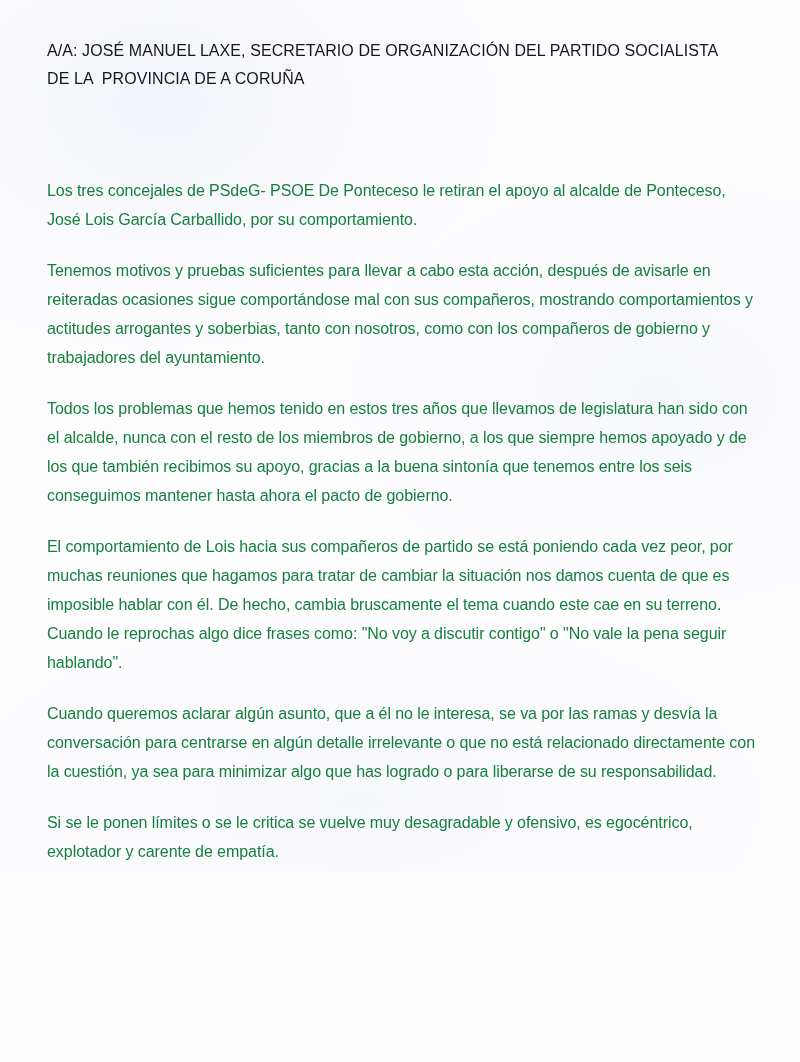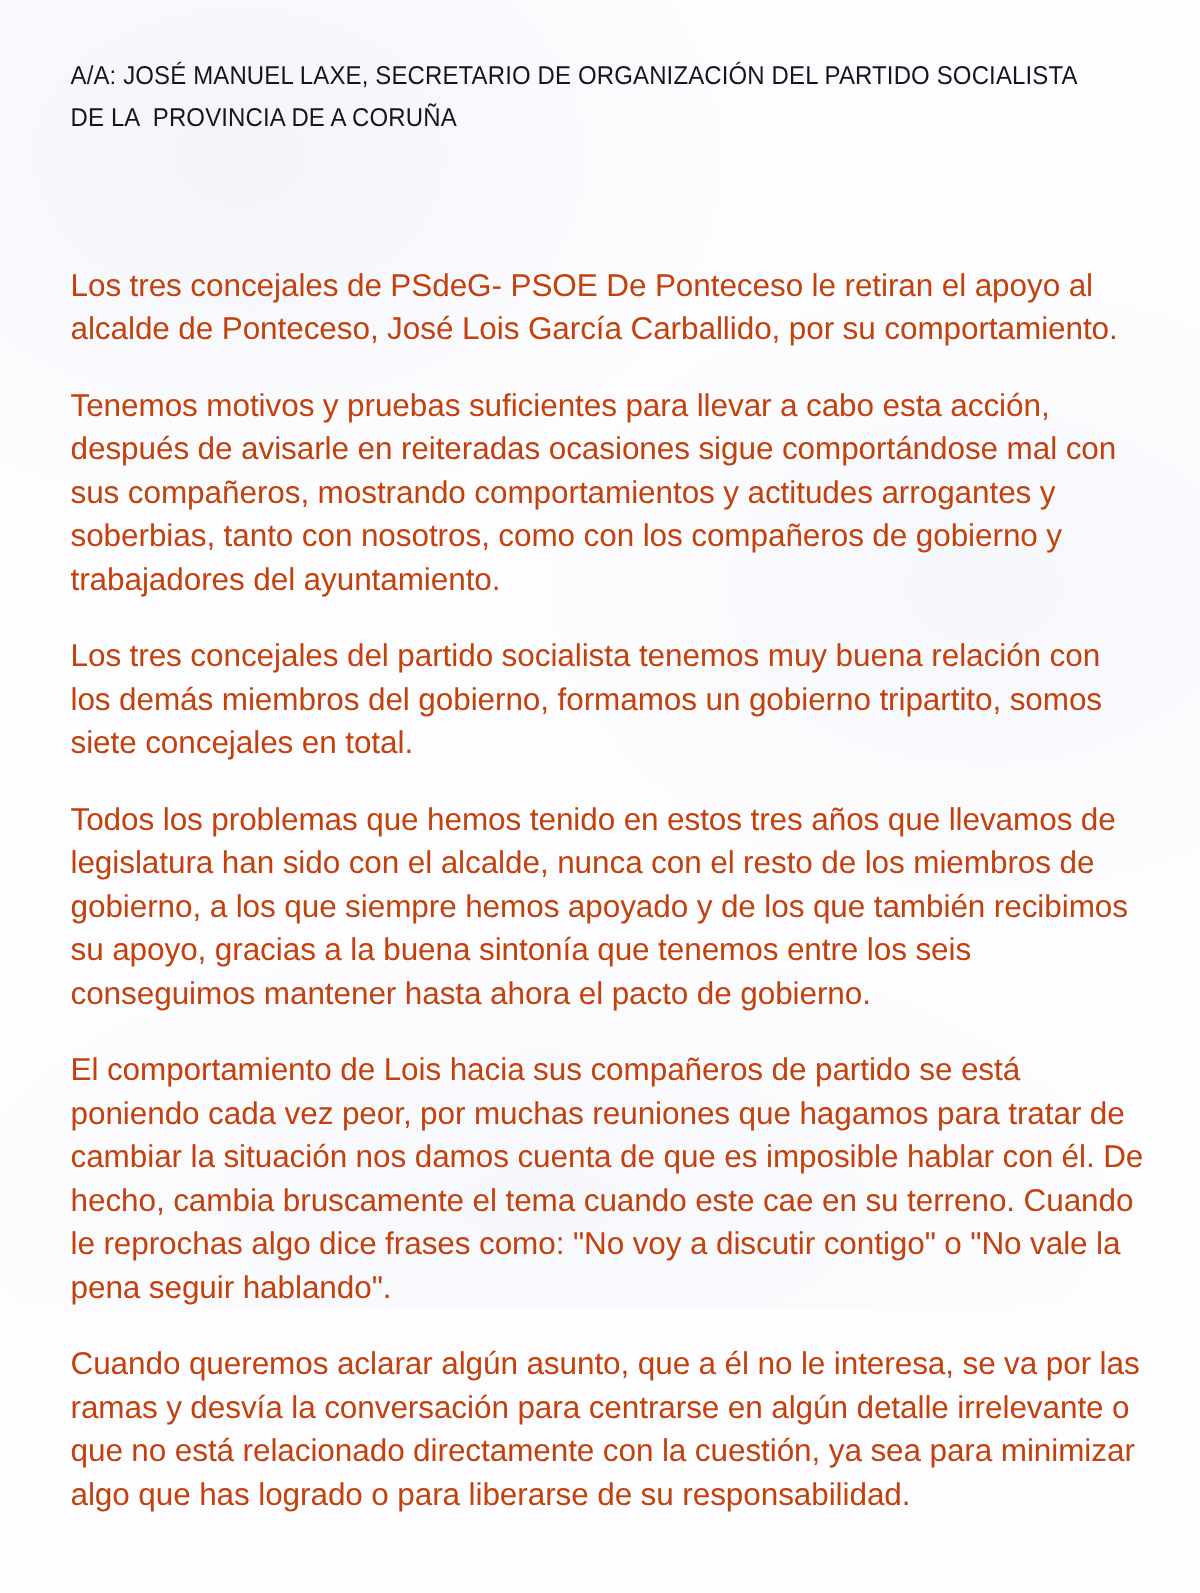--- a/index.html
+++ b/index.html
@@ -57,23 +57,23 @@
   }
 
   .body-block {
     margin-top: 84px;
     width: 716px;
   }
 
   p.para {
     margin: 0 0 22px 0;
     font-family: "Liberation Sans", "DejaVu Sans", sans-serif;
-    font-size: 21px;
+    font-size: 16px;
     line-height: 29px;
-    color: #c2410c;
+    color: #15803d;
     letter-spacing: -0.05px;
     white-space: pre-wrap;
     word-spacing: -0.1px;
   }
 
   p.para:last-child {
     margin-bottom: 0;
   }
 </style>
 </head>
@@ -86,25 +86,25 @@
   <div class="content">
 
     <div class="doc-header">A/A: JOSÉ MANUEL LAXE, SECRETARIO DE ORGANIZACIÓN DEL PARTIDO SOCIALISTA DE LA  PROVINCIA DE A CORUÑA</div>
 
     <div class="body-block">
 
       <p class="para">Los tres concejales de PSdeG- PSOE De Ponteceso le retiran el apoyo al alcalde de Ponteceso, José Lois García Carballido, por su comportamiento.</p>
 
       <p class="para">Tenemos motivos y pruebas suficientes para llevar a cabo esta acción, después de avisarle en reiteradas ocasiones sigue comportándose mal con sus compañeros, mostrando comportamientos y actitudes arrogantes y soberbias, tanto con nosotros, como con los compañeros de gobierno y trabajadores del ayuntamiento.</p>
 
-      <p class="para">Los tres concejales del partido socialista tenemos muy buena relación con los demás miembros del gobierno, formamos un gobierno tripartito, somos siete concejales en total.</p>
 
       <p class="para">Todos los problemas que hemos tenido en estos tres años que llevamos de legislatura han sido con el alcalde, nunca con el resto de los miembros de gobierno, a los que siempre hemos apoyado y de los que también recibimos su apoyo, gracias a la buena sintonía que tenemos entre los seis conseguimos mantener hasta ahora el pacto de gobierno.</p>
 
       <p class="para">El comportamiento de Lois hacia sus compañeros de partido se está poniendo cada vez peor, por muchas reuniones que hagamos para tratar de cambiar la situación nos damos cuenta de que es imposible hablar con él. De hecho, cambia bruscamente el tema cuando este cae en su terreno. Cuando le reprochas algo dice frases como: "No voy a discutir contigo" o "No vale la pena seguir hablando".</p>
 
 
       <p class="para">Cuando queremos aclarar algún asunto, que a él no le interesa, se va por las ramas y desvía la conversación para centrarse en algún detalle irrelevante o que no está relacionado directamente con la cuestión, ya sea para minimizar algo que has logrado o para liberarse de su responsabilidad.</p>
 
+      <p class="para">Si se le ponen límites o se le critica se vuelve muy desagradable y ofensivo, es egocéntrico, explotador y carente de empatía.</p>
 
     </div>
   </div>
 </div>
 
 </body></html>

